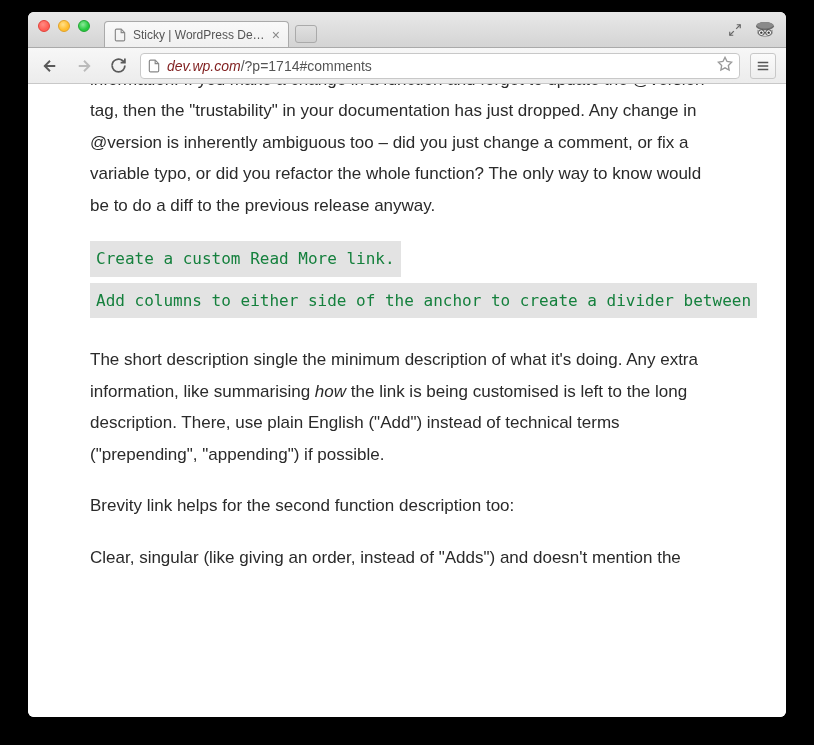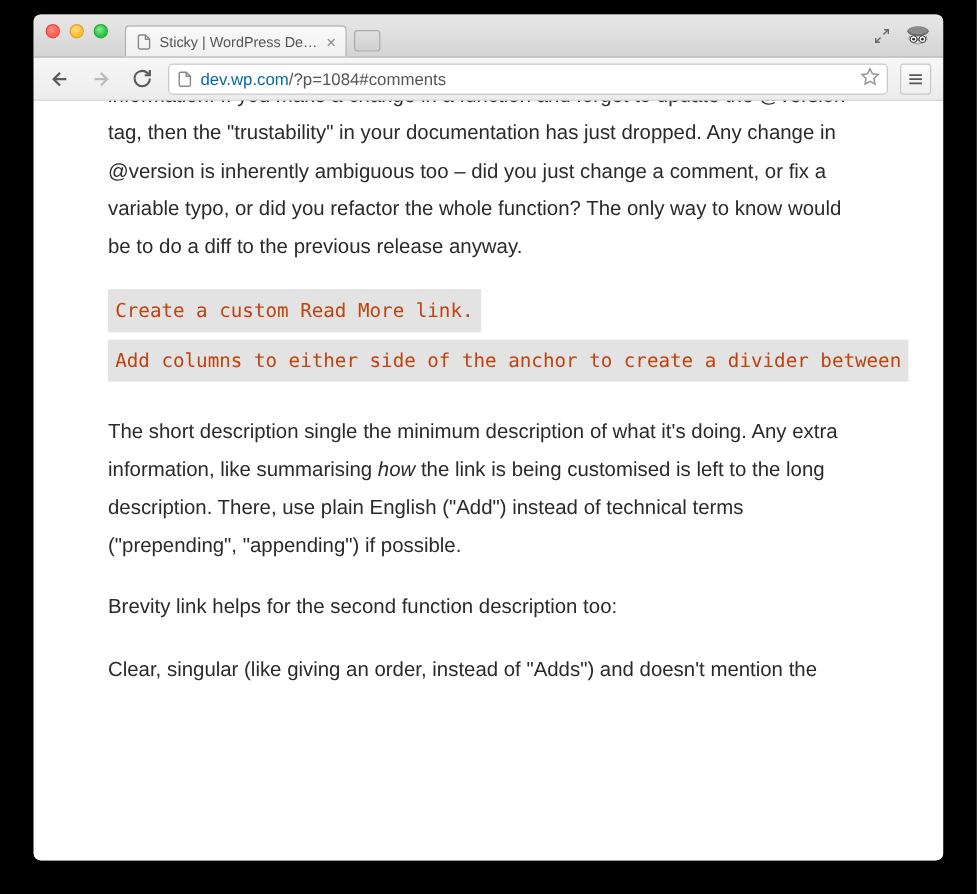--- a/index.html
+++ b/index.html
@@ -137,21 +137,21 @@
       font-size: 14px;
       color: #333;
     }
     .page-icon {
       width: 14px;
       height: 14px;
       margin-right: 6px;
       color: #888;
     }
     .url-text { flex: 1; color: #555; }
-    .url-domain { color: #0369a1; }
+    .url-domain { color: #7f1d1d; font-style: italic; }
     .star-icon {
       color: #999;
       cursor: pointer;
     }
     .menu-btn {
       width: 26px;
       height: 26px;
       border: 1px solid #c8c8c8;
       border-radius: 3px;
       background: linear-gradient(to bottom, #fbfbfb, #eee);
@@ -173,21 +173,21 @@
       line-height: 1.85;
       margin-top: -20px;
     }
     .article p { margin-bottom: 20px; }
     .code-line {
       background: #e3e3e3;
       font-family: Menlo, Consolas, monospace;
       font-size: 16px;
       padding: 3px 6px;
       display: inline-block;
-      color: #c2410c;
+      color: #15803d;
       margin-bottom: 6px;
       white-space: nowrap;
     }
     .code-block-wrap {
       margin-bottom: 20px;
     }
     .italic { font-style: italic; }
     .p-tight { margin-bottom: 4px; }
   </style>
 </head>
@@ -259,21 +259,21 @@
         </svg>
     </div>
     <div class="omnibox">
       <span class="page-icon">
         <svg width="14" height="14" viewBox="0 0 24 24" fill="none" stroke="#888" stroke-width="2">
             <path d="M14 2H6a2 2 0 0 0-2 2v16a2 2 0 0 0 2 2h12a2 2 0 0 0 2-2V8z"></path>
             <polyline points="14 2 14 8 20 8"></polyline>
           </svg>
       </span>
       <span class="url-text">
-        <span class="url-domain">dev.wp.com</span><span>/?p=1084#comments</span>
+        <span class="url-domain">dev.wp.com</span><span>/?p=1714#comments</span>
       </span>
       <span class="star-icon">
         <svg width="16" height="16" viewBox="0 0 24 24" fill="none" stroke="currentColor" stroke-width="2">
             <polygon points="12 2 15.09 8.26 22 9.27 17 14.14 18.18 21.02 12 17.77 5.82 21.02 7 14.14 2 9.27 8.91 8.26 12 2"></polygon>
           </svg>
       </span>
     </div>
     <div class="menu-btn">
       <svg width="14" height="14" viewBox="0 0 24 24" fill="none" stroke="#555" stroke-width="2.5">
           <line x1="3" y1="6" x2="21" y2="6"></line>

